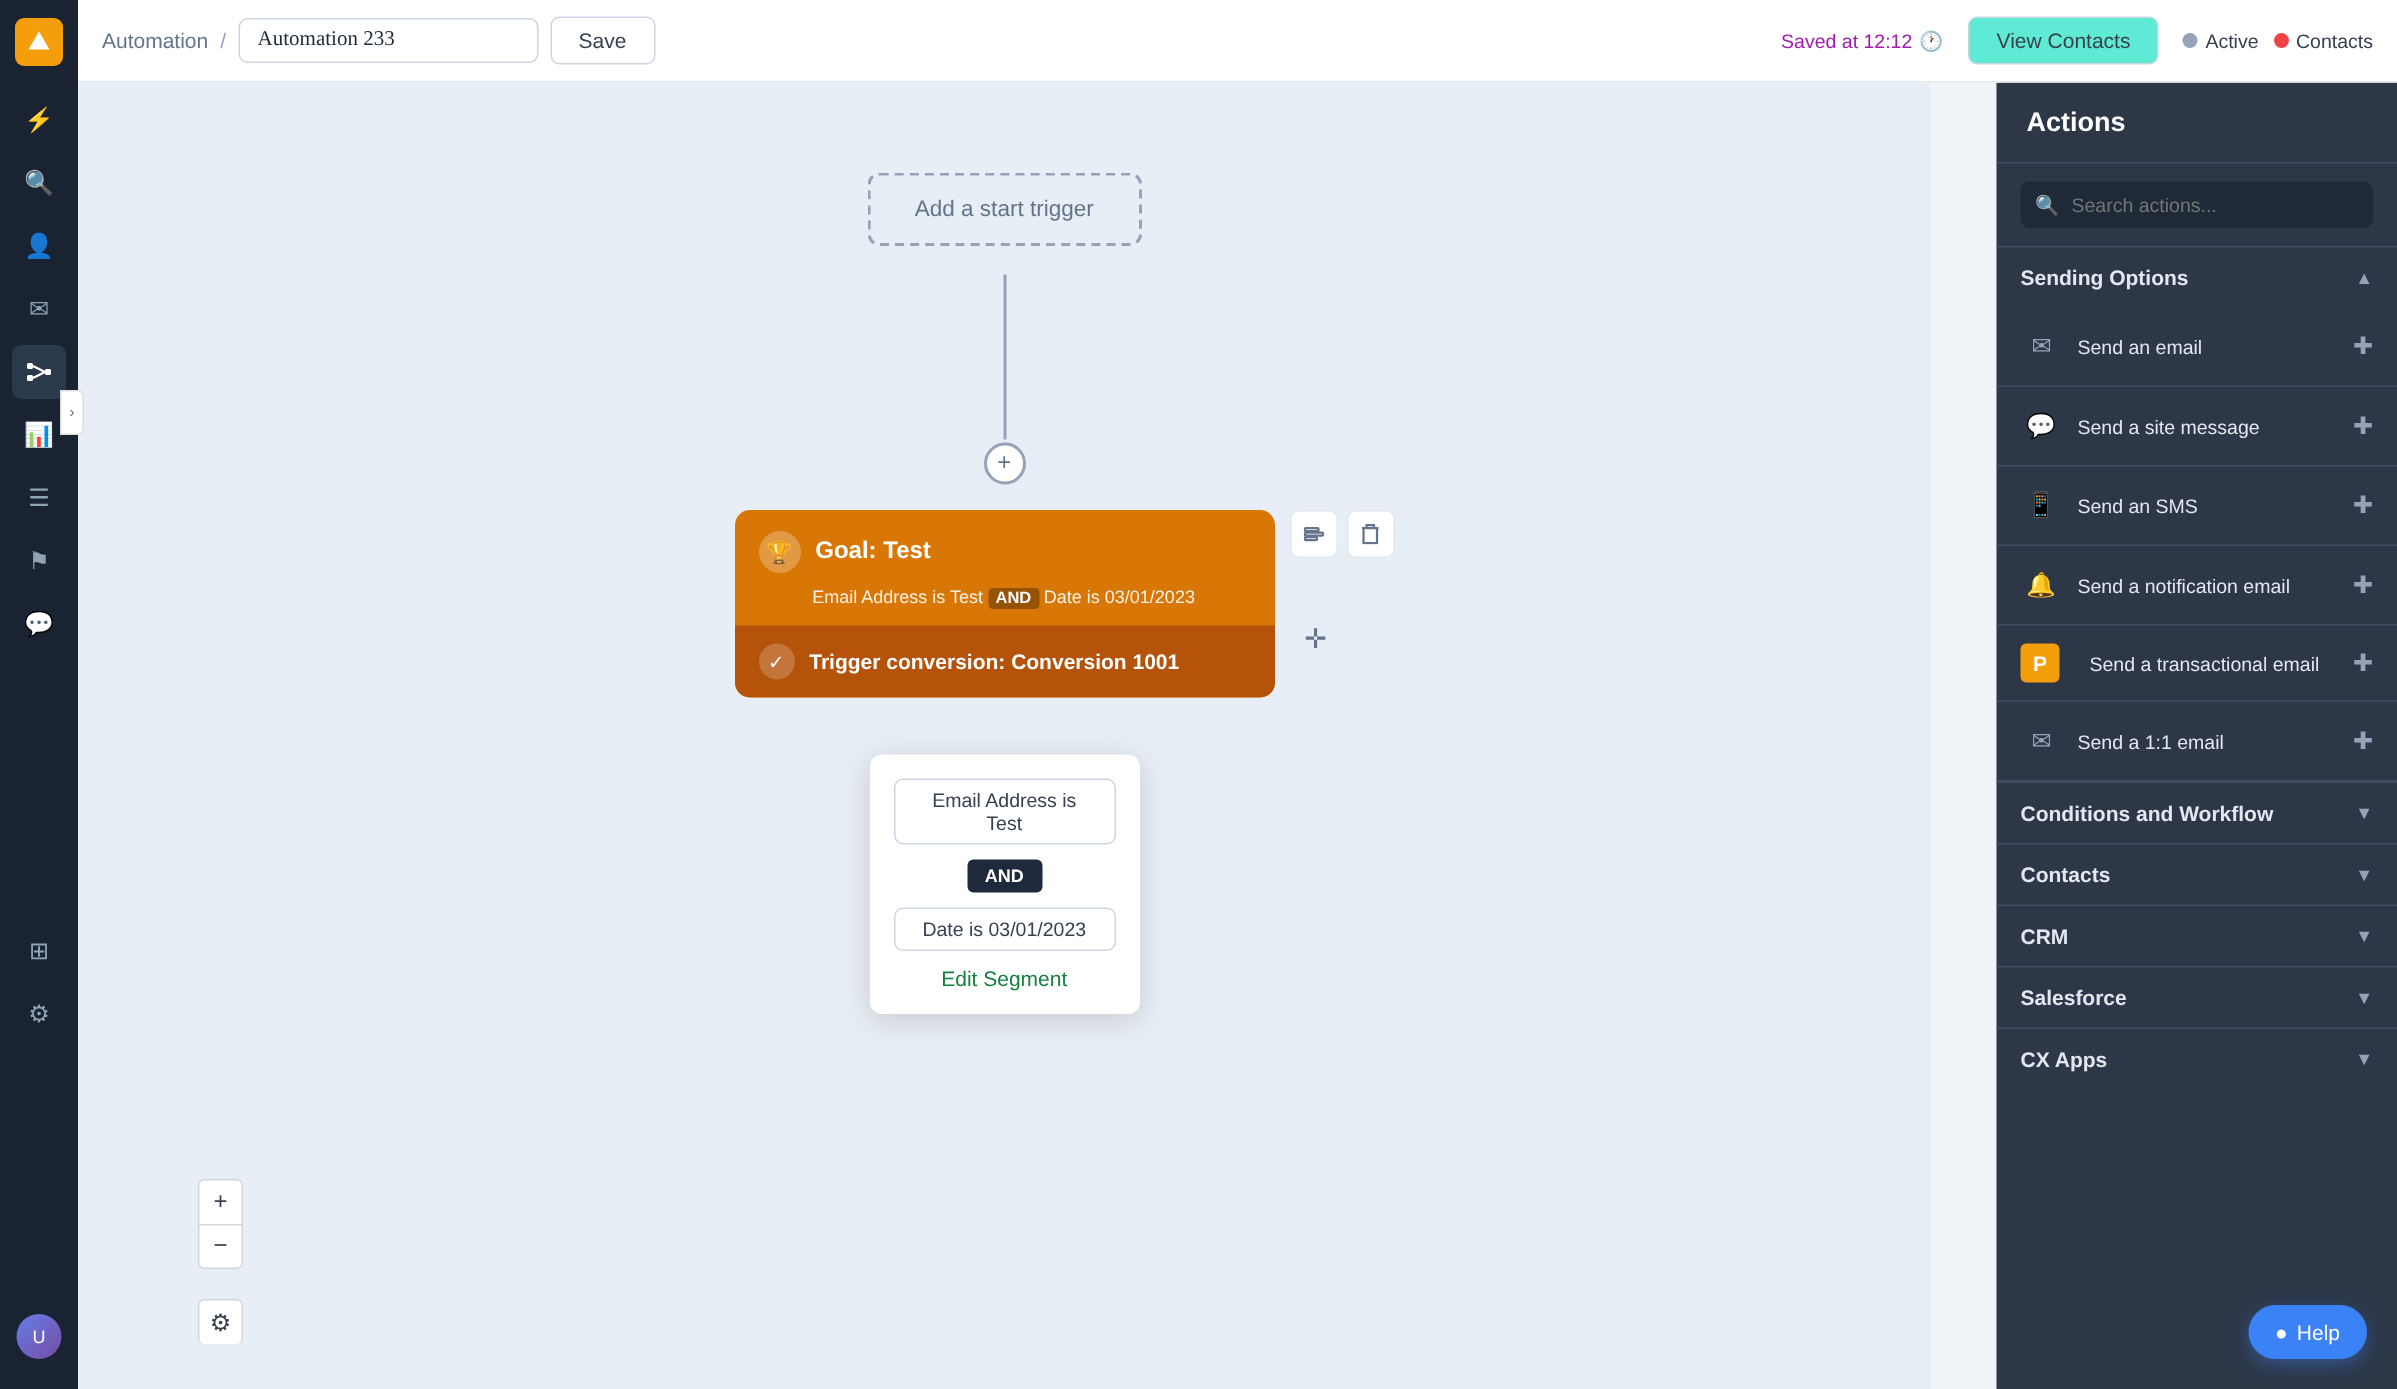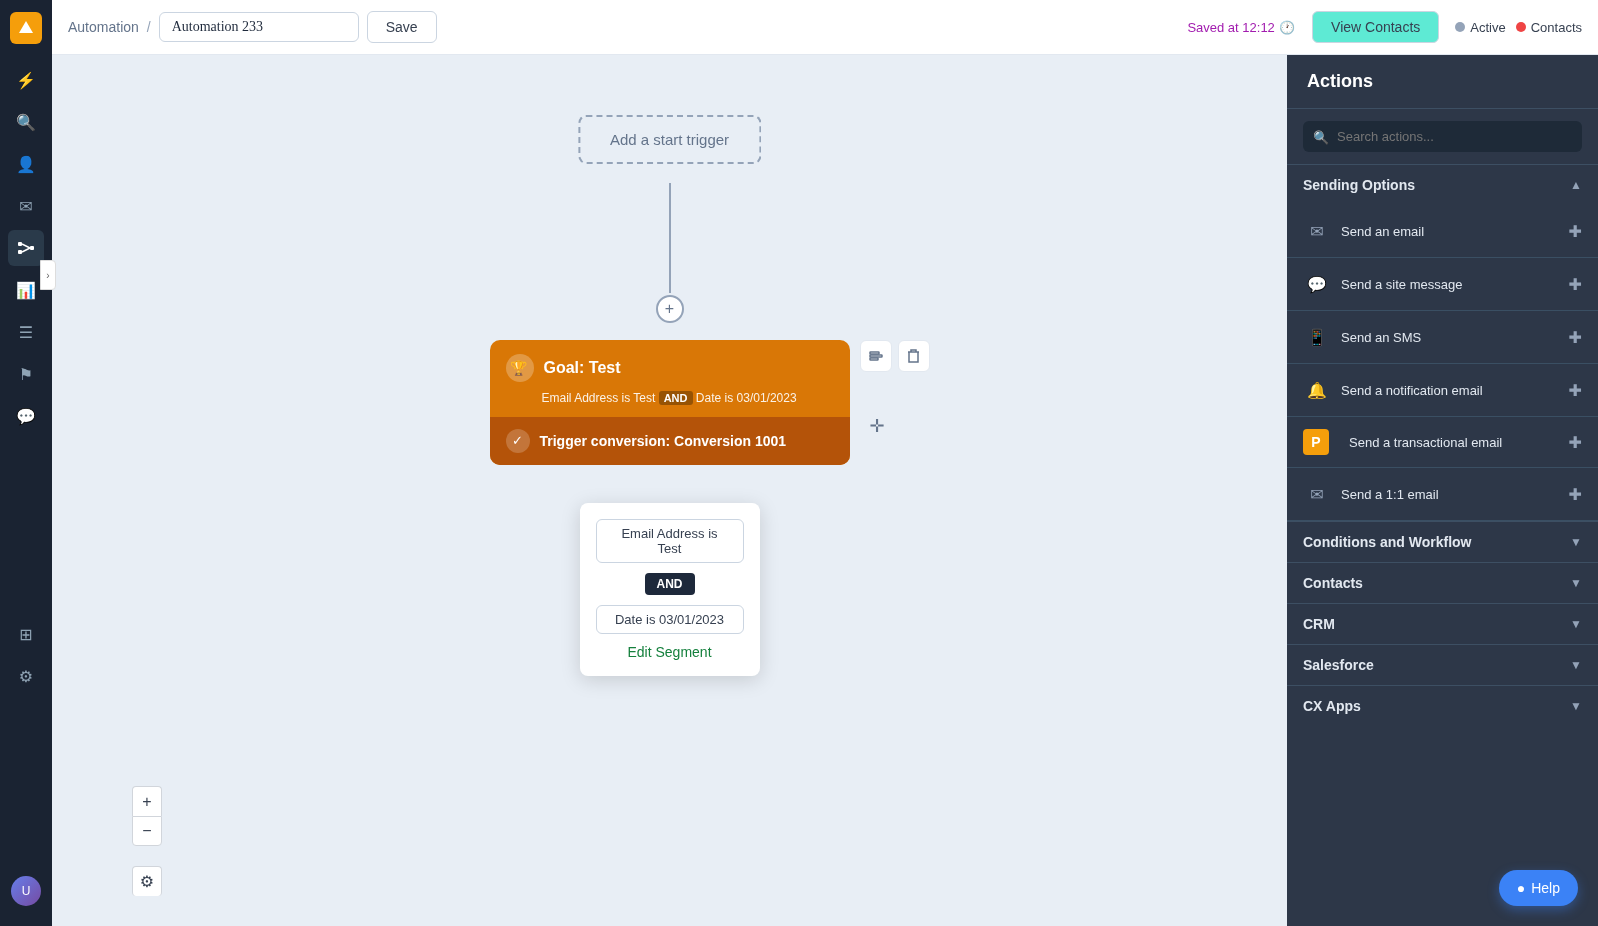--- a/index.html
+++ b/index.html
@@ -325,21 +325,21 @@
       font-size: 16px;
       color: #374151;
     }
     .zoom-btn:first-child { border-radius: 4px 4px 0 0; border-bottom: none; }
     .zoom-btn:last-child { border-radius: 0 0 4px 4px; }
 
     
     .right-panel {
       position: absolute;
       top: 55px; right: 0;
-      width: 311px;
+      width: 267px;
       height: calc(926px - 55px);
       background: #2d3748;
       overflow-y: auto;
       z-index: 8;
     }
     .panel-header {
       padding: 16px 20px;
       color: #fff;
       font-size: 18px;
       font-weight: 600;

